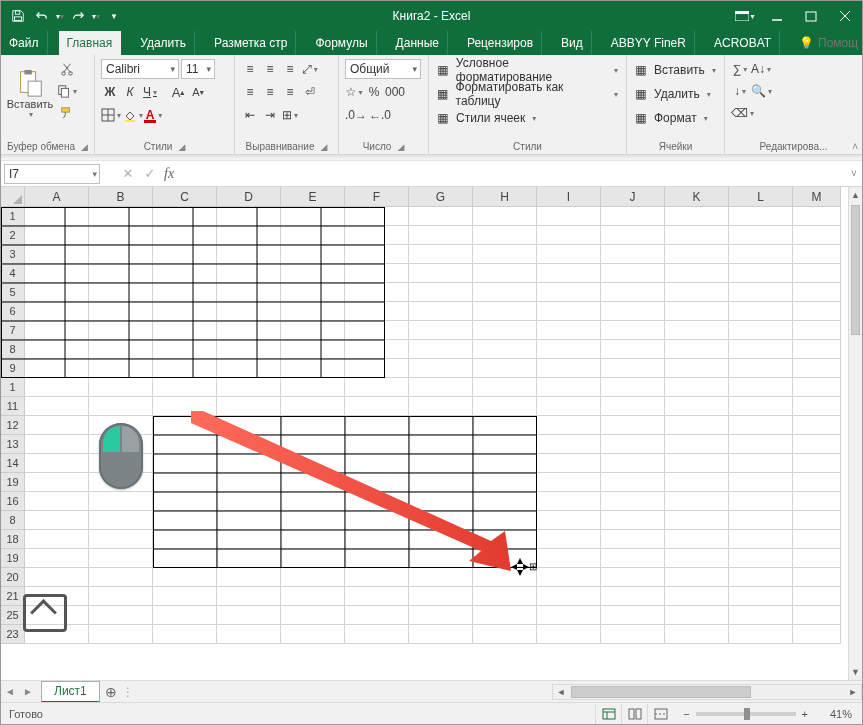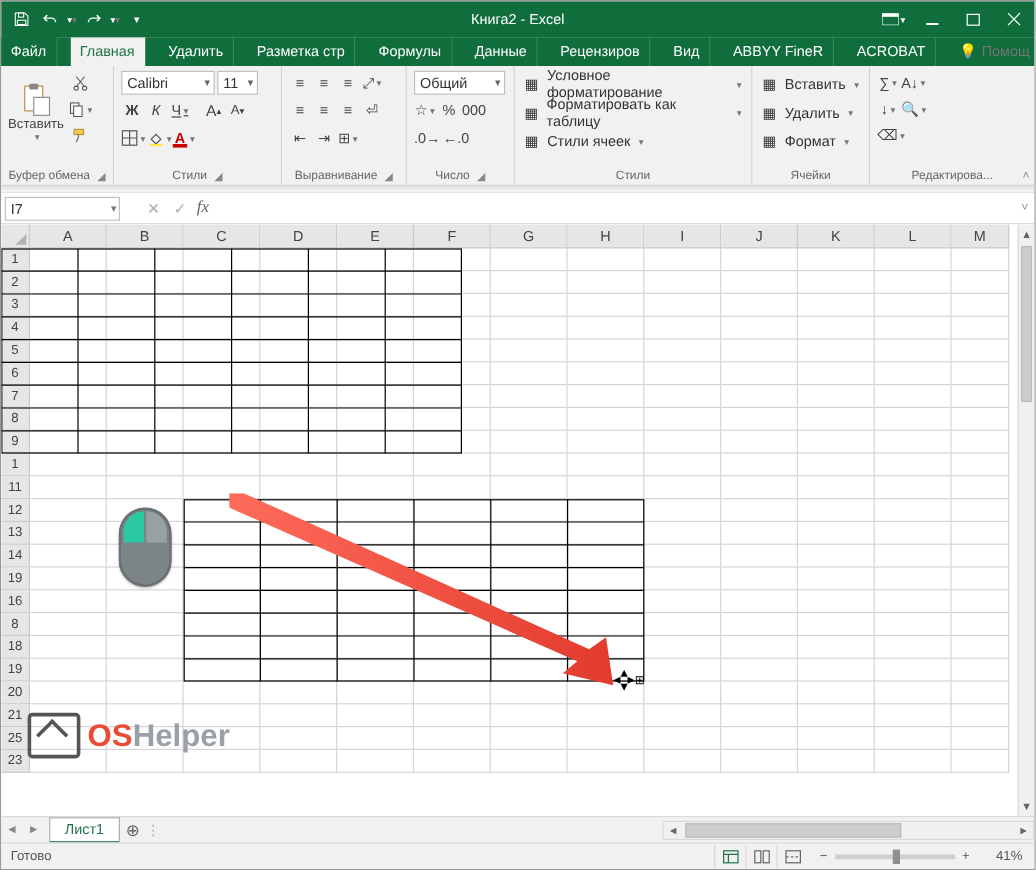--- a/index.html
+++ b/index.html
@@ -866,21 +866,20 @@
 
   <div class="mouse-ico" style="left:98px;top:236px;">
     <div class="body">
         <div class="lbt"></div>
         <div class="rbt"></div>
       </div>
   </div>
 
   <div class="helper-logo">
     <div class="mon"></div>
-    <span><span class="os">OS</span><span class="hl">Helper</span></span>
   </div>
 </div>
 
 <div class="sheetbar">
   <div class="navbtn">◄</div>
   <div class="navbtn">►</div>
   <div class="sheettab">Лист1</div>
   <div class="addsheet">⊕</div>
   <div class="splith">⋮</div>
   <div class="hscroll">

